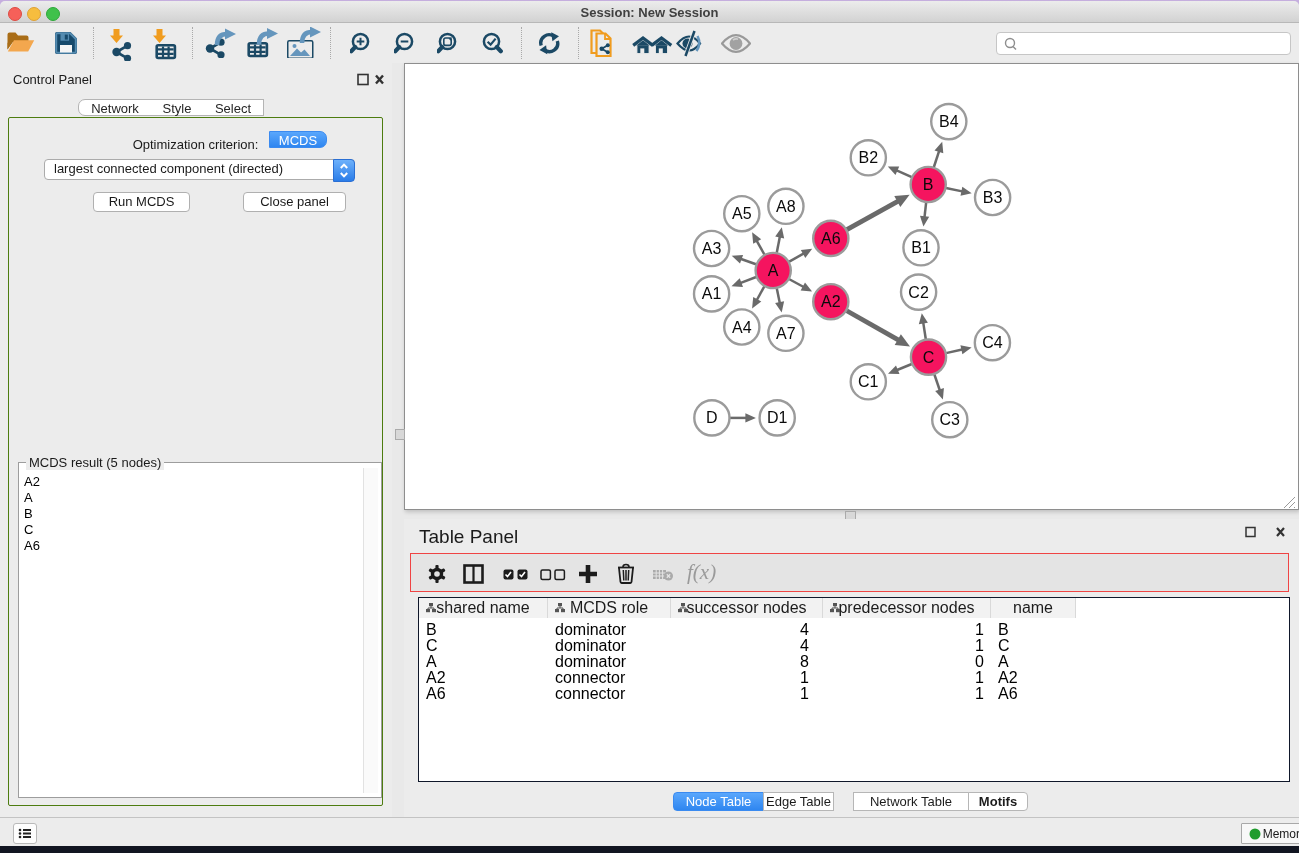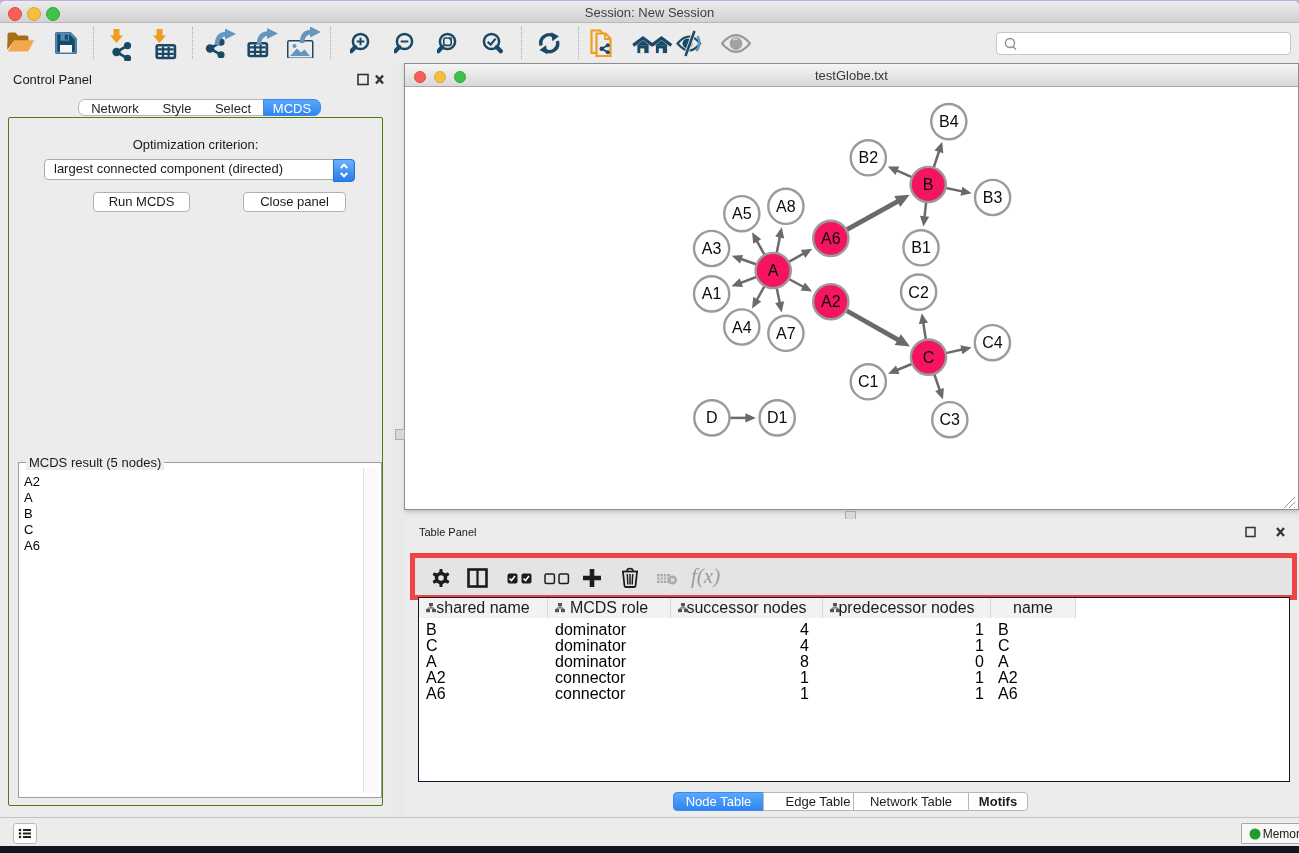--- a/index.html
+++ b/index.html
@@ -1,21 +1,21 @@
 <!DOCTYPE html>
 <html><head><meta charset="utf-8">
 <style>
 html,body{margin:0;padding:0;}
 body{width:1299px;height:853px;overflow:hidden;position:relative;
  font-family:"Liberation Sans",sans-serif;background:#17203a;-webkit-font-smoothing:antialiased;}
 .abs{position:absolute;}
 #desktop-top{left:0;top:0;width:1299px;height:10px;background:#c5aede;}
 #app{left:0;top:2px;width:1299px;height:845px;background:#ececec;border-radius:5px 5px 0 0;}
 #titlebar{left:0;top:1px;width:1299px;height:21px;border-radius:5px 5px 0 0;
- background:linear-gradient(#ececec,#d2d2d2);border-bottom:1px solid #b8b8b8;}
+ background:linear-gradient(#ececec,#d2d2d2);border-bottom:1px solid #b8b8b8;font-weight:bold;}
 .tl{position:absolute;border-radius:50%;}
 #titlebar .tl{width:12px;height:12px;top:6px;}
 #title-main{left:0;top:4px;width:1299px;text-align:center;font-size:13px;color:#404040;}
 #toolbar{left:0;top:23px;width:1299px;height:40px;background:#ececec;border-bottom:1px solid #bfbfbf;}
 .sep{position:absolute;top:4px;height:32px;width:0;border-left:1px dotted #a9a9a9;}
 #searchbox{left:996px;top:9px;width:293px;height:21px;background:#fff;border:1px solid #c6c6c6;border-radius:4px;}
 #main-divider{left:392px;top:63px;width:12px;height:754px;background:#e9e9e9;}
 #right-bg{left:404px;top:63px;width:895px;height:456px;background:#e9e9e9;}
 
 #cpanel{left:0;top:63px;width:392px;height:754px;background:#ececec;font-size:13px;color:#1a1a1a;}
@@ -35,22 +35,22 @@
 #grp-scroll{right:3px;top:5px;width:14px;height:325px;background:#fafafa;border-left:1px solid #e2e2e2;}
 
 #gwin{left:404px;top:63px;width:893px;height:445px;background:#fff;border:1px solid #8e8e8e;
  box-shadow:1px 2px 4px rgba(0,0,0,.18);}
 #gwin-tb{left:0;top:0;width:893px;height:22px;background:linear-gradient(#f5f5f5,#d9d9d9);border-bottom:1px solid #a8a8a8;}
 #gwin-tb .tl{width:10px;height:10px;top:6.5px;}
 #gwin-title{left:0;top:4px;width:893px;text-align:center;font-size:13px;color:#383838;}
 #graph{left:0;top:23px;}
 
 #tpanel{left:404px;top:519px;width:895px;height:298px;background:#ececec;}
-#tp-title{left:15px;top:7px;font-size:11px;color:#1a1a1a;}
-#tp-toolbar{left:6px;top:34px;width:877px;height:37px;background:#e4e4e4;border:5px solid #ef4444;}
+#tp-title{left:15px;top:7px;font-size:19px;color:#1a1a1a;}
+#tp-toolbar{left:6px;top:34px;width:877px;height:37px;background:#e4e4e4;border:1px solid #ef4444;}
 #ttable{left:14px;top:78px;width:870px;height:183px;background:#fff;border:1px solid #0f172a;font-size:16px;}
 .th{position:absolute;top:0;height:20px;background:#f2f2f2;border-right:1px solid #d9d9d9;
  line-height:20px;text-align:center;color:#1c1c1c;}
 .td{position:absolute;height:16px;line-height:16px;color:#000;}
 .tabs2{left:269px;top:273px;height:19px;}
 .t2{position:absolute;top:0;height:19px;line-height:18px;background:#fff;border:1px solid #b6b6b6;
  text-align:center;font-size:13px;color:#1c1c1c;box-sizing:border-box;}
 
 #statusbar{left:0;top:817px;width:1299px;height:29px;background:#ececec;border-top:1px solid #c3c3c3;padding-left:27px;}
 #mem-btn{right:10px;top:5px;width:75px;height:21px;background:#f8f8f8;border:1px solid #a8a8a8;border-radius:1px;
@@ -220,44 +220,38 @@
 <div class="abs" id="cpanel">
  <div class="abs" id="cp-title">Control Panel</div>
  <svg class="abs" style="left:357px;top:10px" width="28" height="13">
       <rect x="1" y="1.5" width="10" height="10" fill="none" stroke="#333" stroke-width="1.6"></rect>
       <path d="M19 2.5 L26 10.5 M26 2.5 L19 10.5" stroke="#333" stroke-width="2.4"></path>
     </svg>
  <div class="abs" id="cp-box">
   <div class="tabseg" style="left:69px;width:74px;border-radius:7px 0 0 7px;">Network</div>
   <div class="tabseg" style="left:142px;width:53px;border-left:0;">Style</div>
   <div class="tabseg" style="left:194px;width:61px;border-left:0;">Select</div>
-  <div class="tabseg" style="left:254px;width:58px;border-radius:0 7px 7px 0;border-color:#3a8af0;background:linear-gradient(#5aa7fc,#2f86f0);color:#fff;">MCDS</div>
+  <div class="tabseg" style="left:260px;width:58px;border-radius:0 7px 7px 0;border-color:#3a8af0;background:linear-gradient(#5aa7fc,#2f86f0);color:#fff;margin-top:32px;">MCDS</div>
   <div class="abs" id="opt-label">Optimization criterion:</div>
   <div class="abs" id="combo">
    <div style="padding-left:9px;line-height:18px;font-size:13px;">largest connected component (directed)</div>
    <div class="abs" id="combo-btn"><svg width="20" height="21">
             <path d="M6.8 8 L10 4.6 L13.2 8 M6.8 13 L10 16.4 L13.2 13" fill="none" stroke="#fff" stroke-width="2"></path>
           </svg></div>
   </div>
   <div class="btn" style="left:84px;top:74px;width:95px;">Run MCDS</div>
   <div class="btn" style="left:193px;top:74px;width:101px;margin-left:41px;">Close panel</div>
   <div class="abs" id="grpbox">
    <div class="abs" id="grp-label">MCDS result (5 nodes)</div>
    <div class="abs" id="grp-list">A2<br>A<br>B<br>C<br>A6</div>
    <div class="abs" id="grp-scroll"></div>
   </div>
  </div>
 </div>
 <div class="abs" id="gwin">
- <div class="abs" id="gwin-tb">
-  <div class="tl" style="left:9px;background:#f66059;border:0.5px solid #dd4b43;"></div>
-  <div class="tl" style="left:29px;background:#f6bd3e;border:0.5px solid #dfa133;"></div>
-  <div class="tl" style="left:49px;background:#3fc14b;border:0.5px solid #2fa83a;"></div>
-  <div class="abs" id="gwin-title">testGlobe.txt</div>
- </div>
  <div class="abs" id="graph">
 <svg width="893" height="422" font-family="Liberation Sans, sans-serif">
         <line x1="528.4" y1="81.5" x2="534.5" y2="62.9" stroke="#6a6a6a" stroke-width="2.5"></line>
         <path d="M537.2 54.8 L538.3 66.3 L529.5 63.4 Z" fill="#6a6a6a"></path>
         <line x1="507.9" y1="90.7" x2="490.5" y2="82.9" stroke="#6a6a6a" stroke-width="2.5"></line>
         <path d="M482.8 79.5 L494.2 79.5 L490.5 87.9 Z" fill="#6a6a6a"></path>
         <line x1="539.7" y1="100.8" x2="558.4" y2="104.6" stroke="#6a6a6a" stroke-width="2.5"></line>
         <path d="M566.7 106.3 L555.5 108.7 L557.3 99.7 Z" fill="#6a6a6a"></path>
         <line x1="521.3" y1="114.2" x2="519.4" y2="131.2" stroke="#6a6a6a" stroke-width="2.5"></line>
         <path d="M518.4 139.6 L515.0 128.7 L524.2 129.7 Z" fill="#6a6a6a"></path>
@@ -458,21 +452,21 @@
       <div class="td" style="left:404px;top:72px;width:161px;text-align:right;">1</div>
       <div class="td" style="left:579px;top:72px;">A2</div>
       <div class="td" style="left:7px;top:88px;">A6</div>
       <div class="td" style="left:136px;top:88px;">connector</div>
       <div class="td" style="left:252px;top:88px;width:138px;text-align:right;">1</div>
       <div class="td" style="left:404px;top:88px;width:161px;text-align:right;">1</div>
       <div class="td" style="left:579px;top:88px;">A6</div>
  </div>
  <div class="abs tabs2">
   <div class="t2" style="left:0;width:91px;border-radius:4px 0 0 4px;background:linear-gradient(#5aa7fc,#2f86f0);border-color:#3a8af0;color:#fff;">Node Table</div>
-  <div class="t2" style="left:90px;width:110px;">Edge Table</div>
+  <div class="t2" style="left:90px;width:71px;">Edge Table</div>
   <div class="t2" style="left:180px;width:116px;">Network Table</div>
   <div class="t2" style="left:295px;width:60px;border-radius:0 4px 4px 0;font-weight:bold;">Motifs</div>
  </div>
 </div>
 <div class="abs" id="statusbar">
  <div class="abs" style="left:13px;top:5px;width:22px;height:19px;background:#fdfdfd;border:1px solid #b9b9b9;border-radius:3px;">
   <svg width="22" height="19">
         <g fill="#222">
           <circle cx="6" cy="6" r="1.3"></circle>
           <circle cx="6" cy="9.5" r="1.3"></circle>

